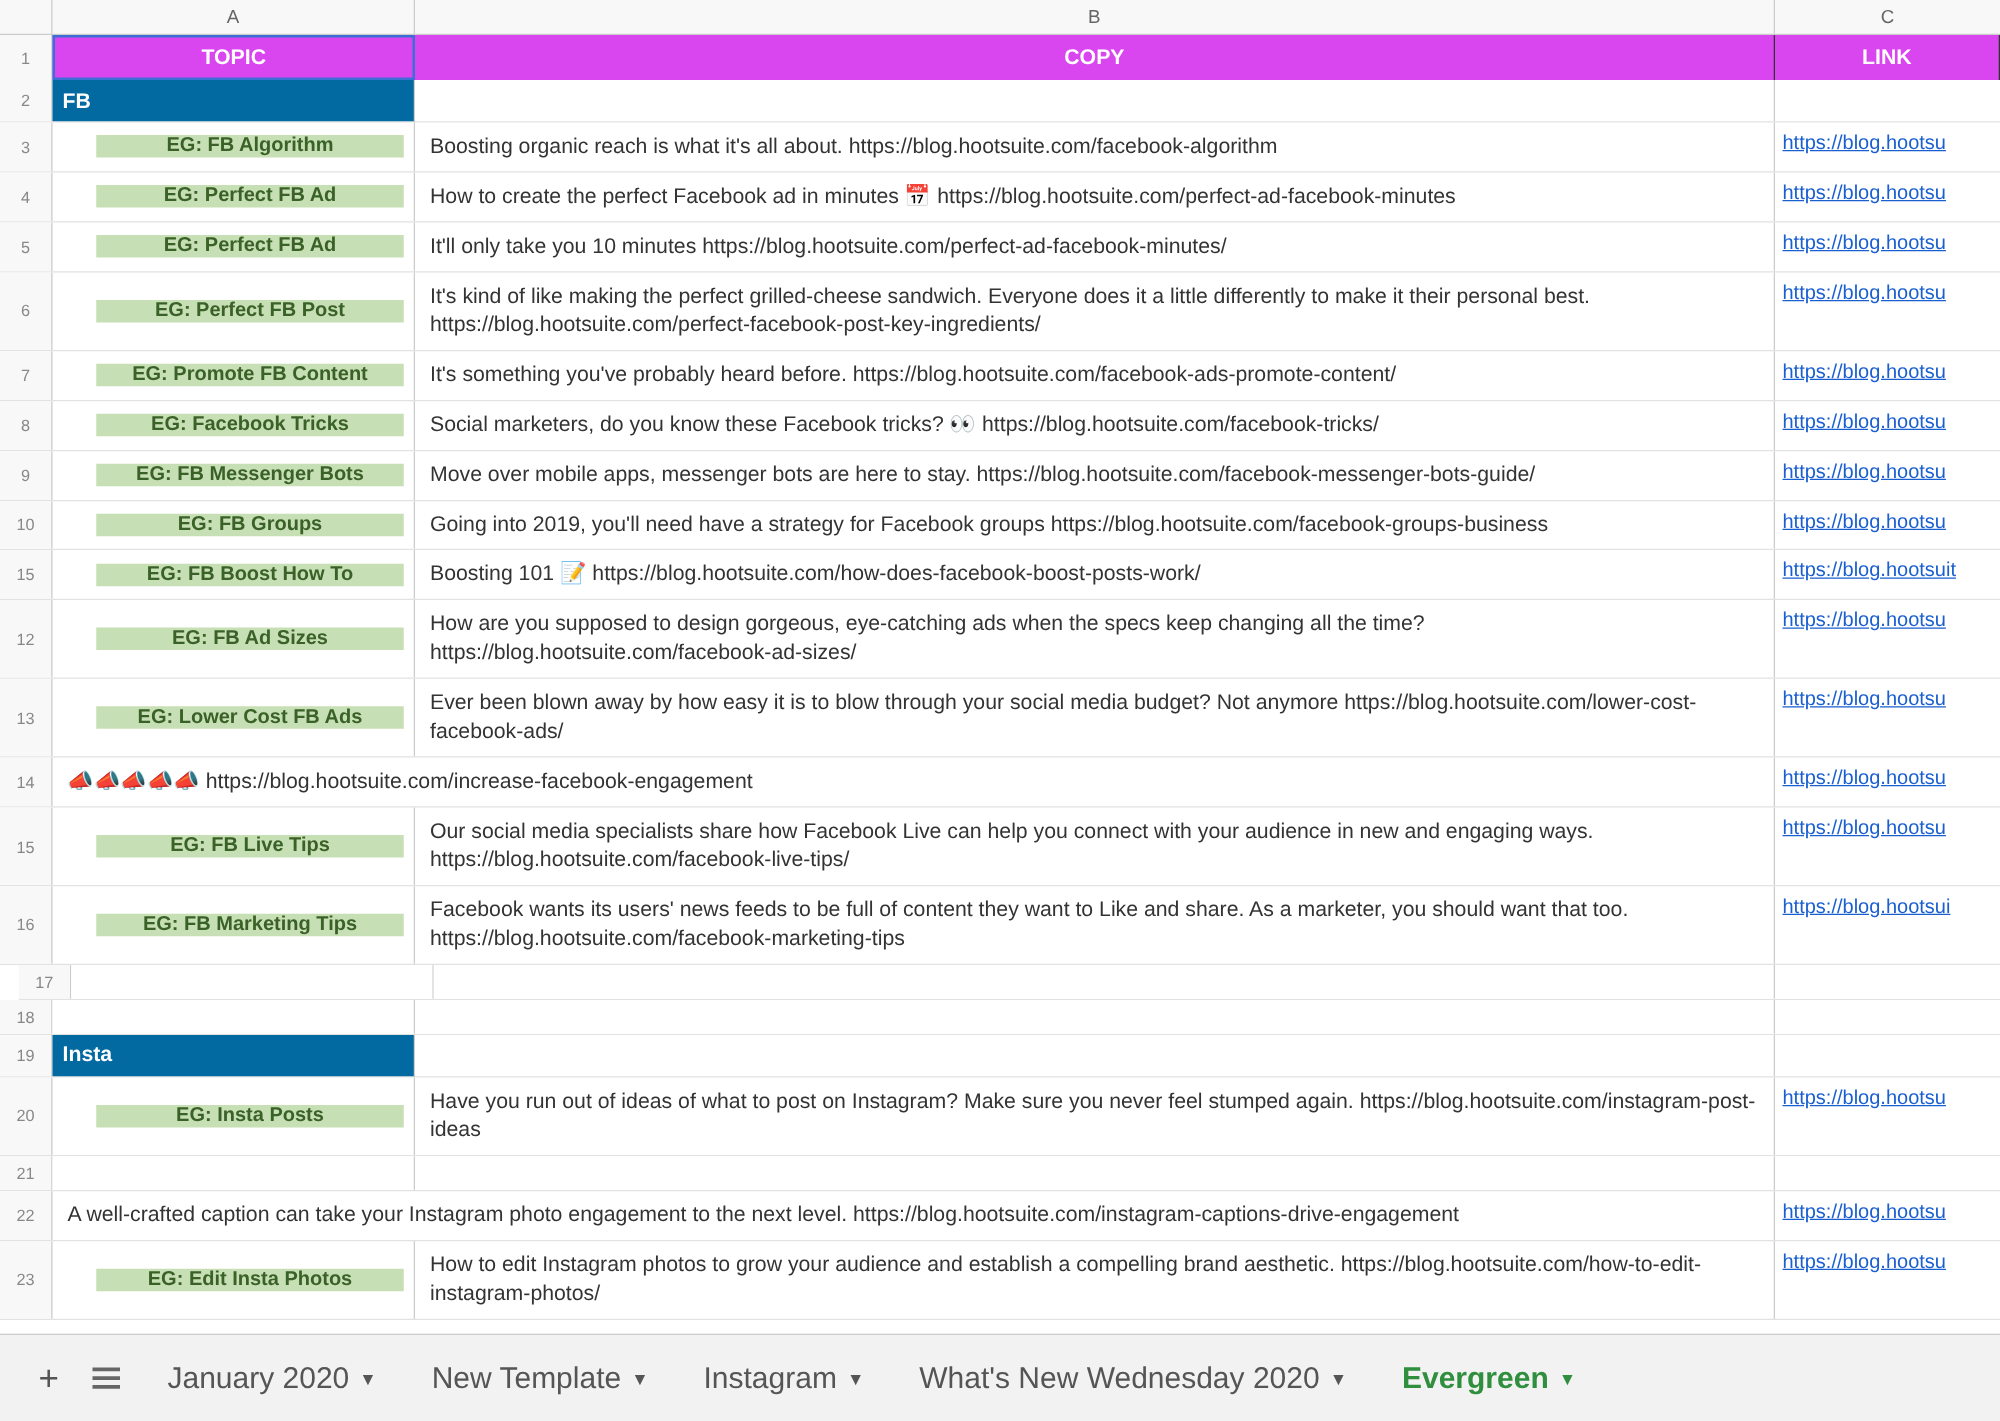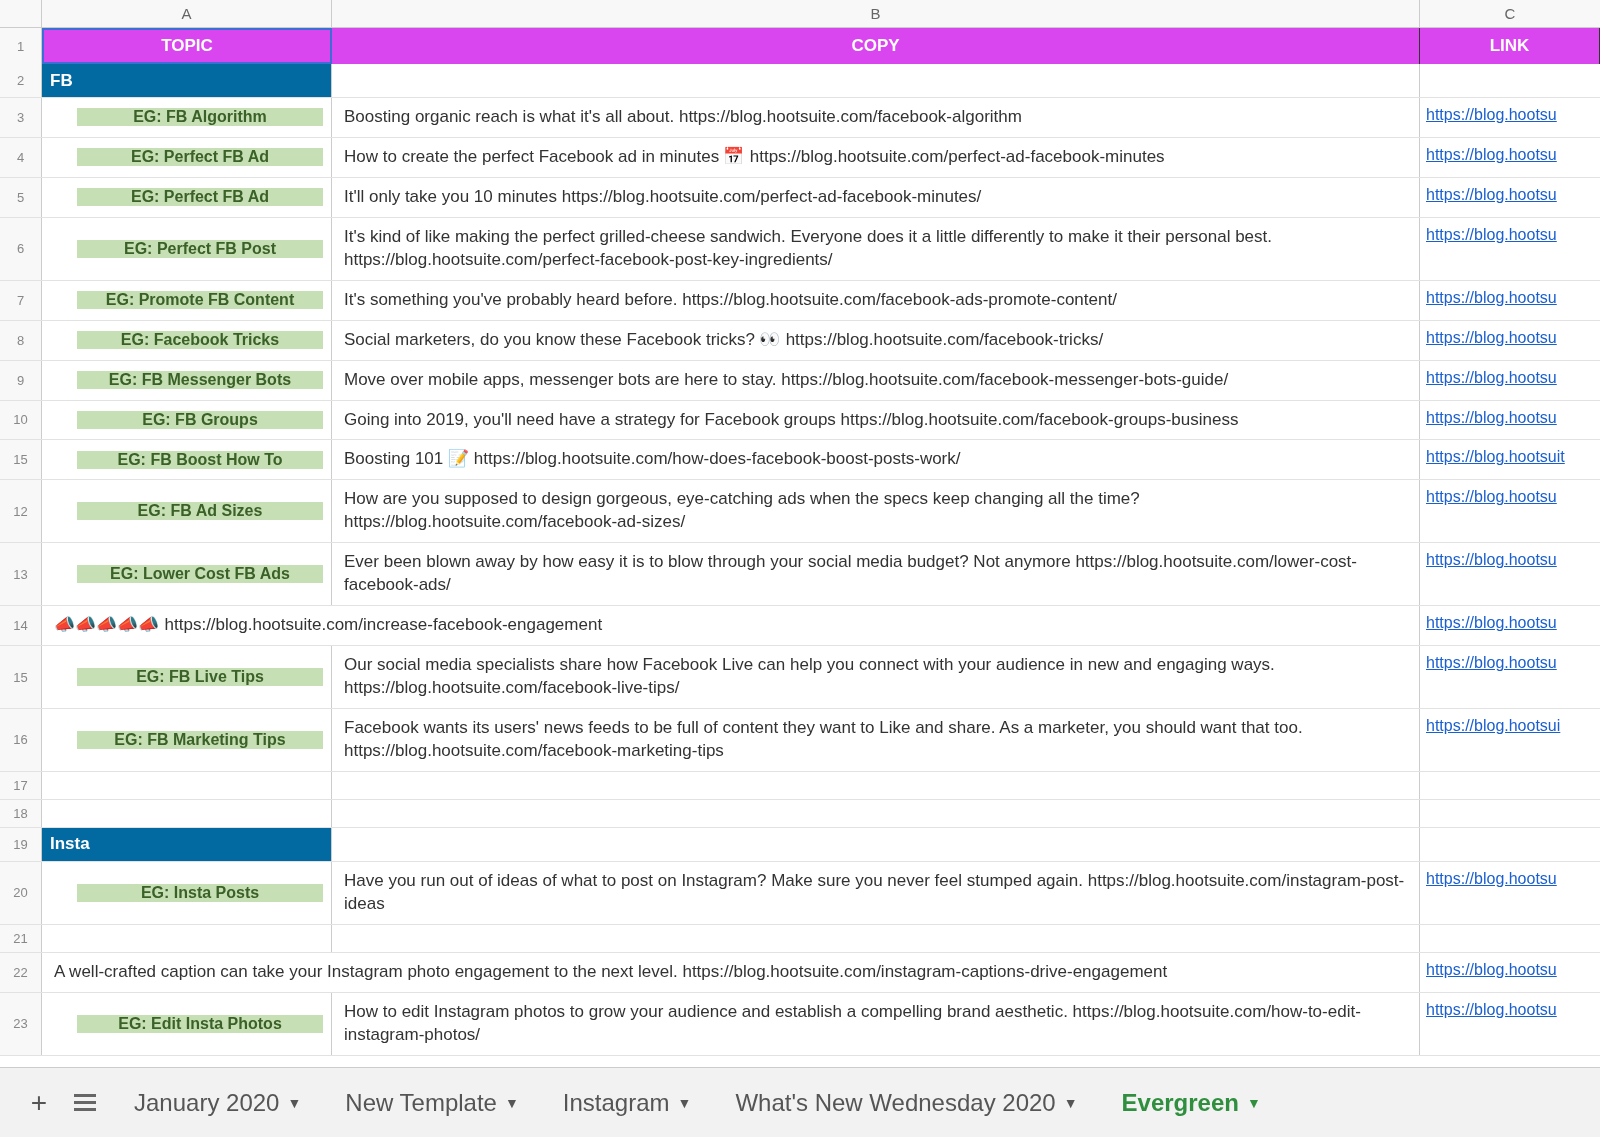--- a/index.html
+++ b/index.html
@@ -201,21 +201,21 @@
         <div class="row">
           <div class="num">16</div>
           <div class="cA">
             <div class="topic-eg">EG: FB Marketing Tips</div>
           </div>
           <div class="cB">Facebook wants its users' news feeds to be full of content they want to Like and share. As a marketer, you should want that too. https://blog.hootsuite.com/facebook-marketing-tips</div>
           <div class="cC">
             <span>https://blog.hootsui</span>
           </div>
         </div>
-        <div class="row blank" style="min-height: 28px;">
+        <div class="row blank" style="min-height: 28px; margin-left: 15px;">
           <div class="num">17</div>
           <div class="cA"></div>
           <div class="cB"></div>
           <div class="cC"></div>
         </div>
         <div class="row blank" style="min-height: 28px;">
           <div class="num">18</div>
           <div class="cA"></div>
           <div class="cB"></div>
           <div class="cC"></div>

